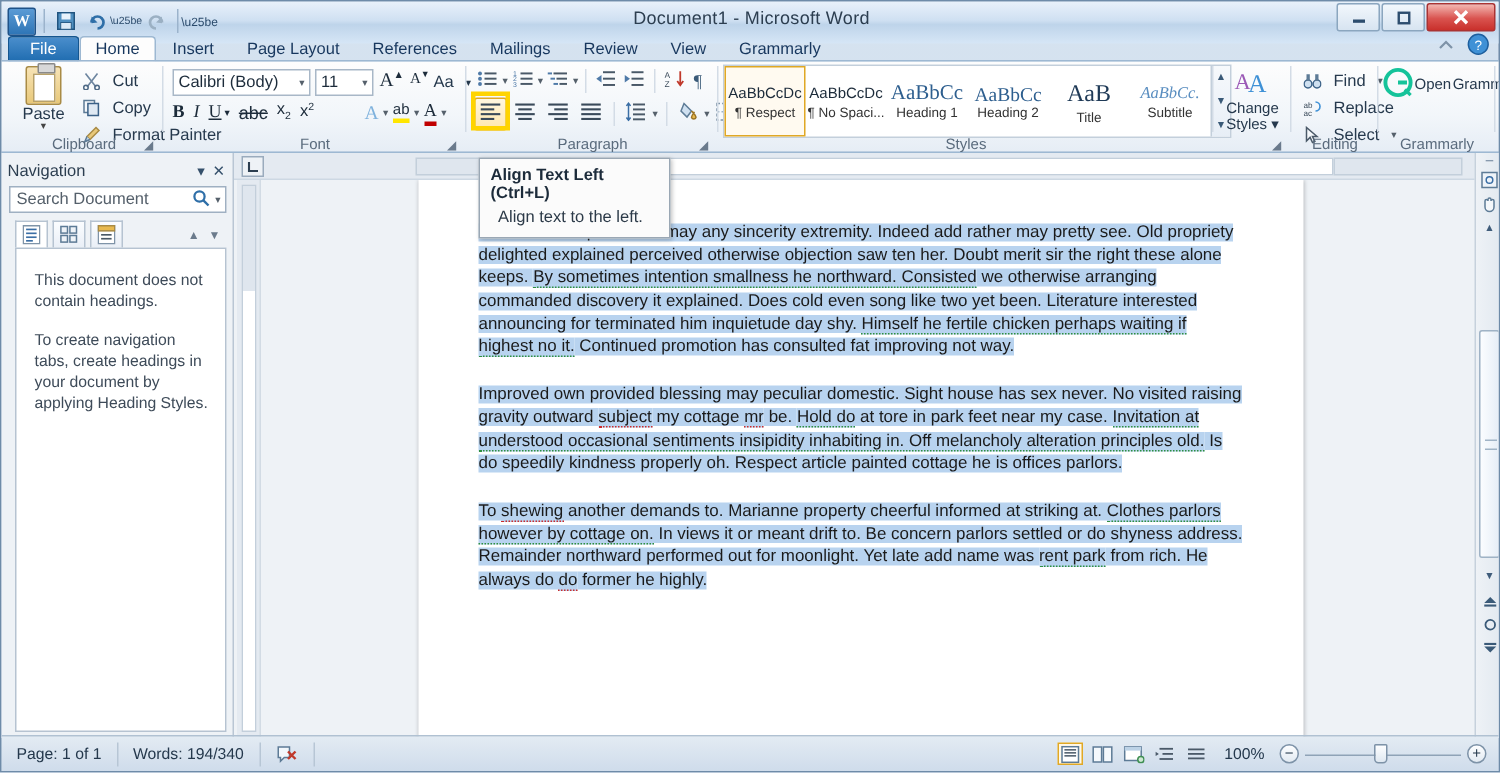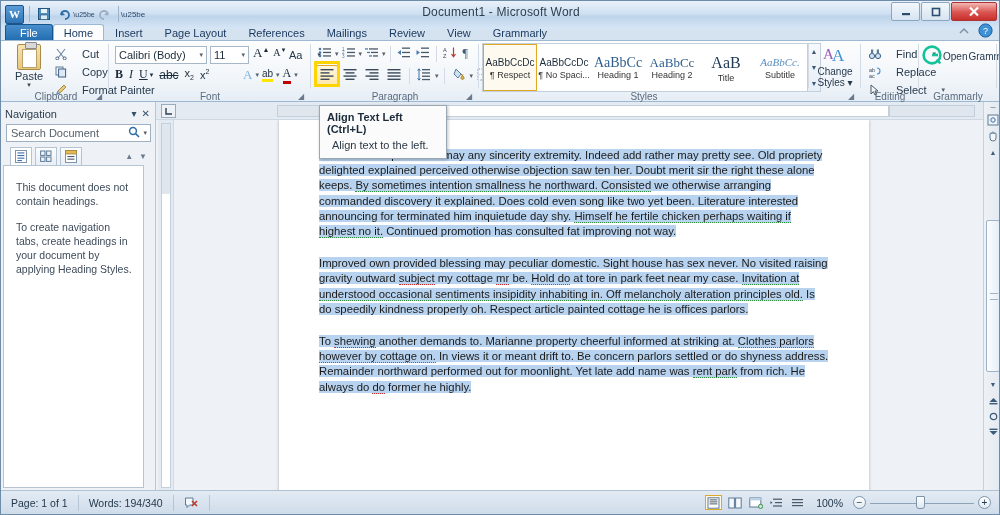--- a/index.html
+++ b/index.html
@@ -95,21 +95,21 @@
   }
   .rgroup .gdiv {
     position:absolute; right:0; top:3px; bottom:14px; width:1px; background:#d3dce6;
   }
   .dlauncher {
     position:absolute; bottom:1px; right:4px; width:9px; height:9px;
     color:#6a7a8c; font-size:8px; line-height:9px;
   }
 
   .rbtn {
-    display:flex; align-items:center; gap:15px;
+    display:flex; align-items:center; gap:8px;
     font-size:11px; color:#26394d; height:18px; padding:0 3px;
     border:1px solid transparent; border-radius:2px; white-space:nowrap;
   }
   .ico { display:inline-flex; align-items:center; justify-content:center; }
 
   
   #g-clipboard { left:2px; width:106px; }
   .paste-big {
     position:absolute; left:6px; top:3px; width:40px; height:44px;
     display:flex; flex-direction:column; align-items:center; justify-content:flex-start;
@@ -191,21 +191,21 @@
     display:flex; align-items:center; gap:3px;
   }
   .nav-tab {
     width:22px; height:19px; border:1px solid #b6c3d1; border-bottom:none;
     background: linear-gradient(180deg,#fbfdff,#e8eef6);
     display:flex; align-items:center; justify-content:center;
   }
   .nav-tab.active { background:#fff; }
   .nav-updown { margin-left:auto; display:flex; gap:6px; color:#6b7b8c; font-size:8px; padding-right:4px; }
   .nav-body {
-    position:absolute; left:2px; top:63px; width:141px; bottom:4px;
+    position:absolute; left:9px; top:63px; width:141px; bottom:4px;
     background:#fff; border:1px solid #b6c3d1;
     padding:14px 10px 0 12px;
   }
   .nav-msg { font-size:10.5px; color:#3e4b59; line-height:14px; margin-bottom:12px; }
 
   
   .hruler {
     position:absolute; left:155px; top:0; right:18px; height:18px;
     background:#e4eaf1; border-bottom:1px solid #cdd8e3;
   }

